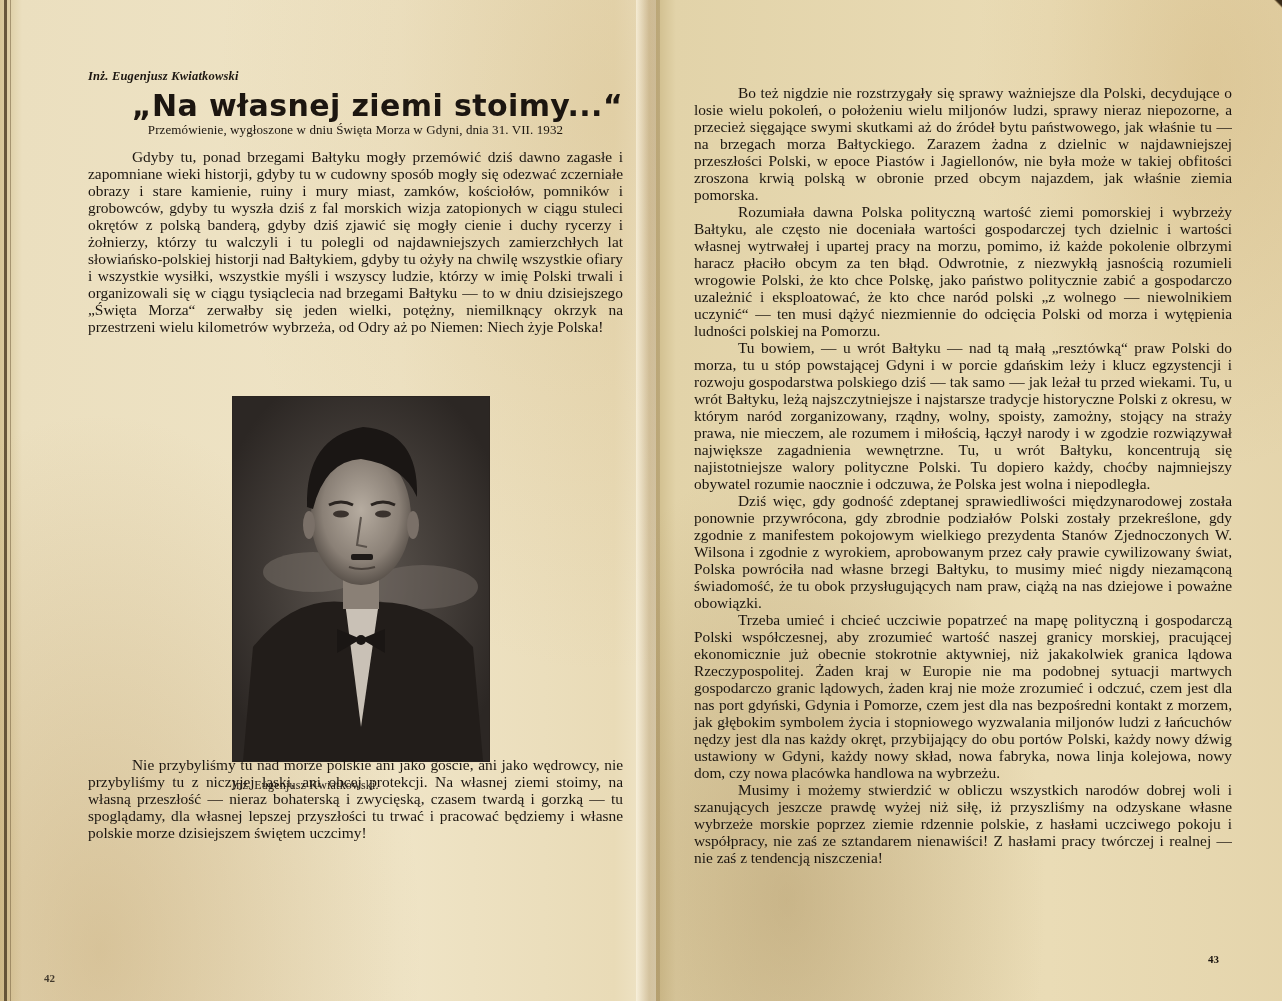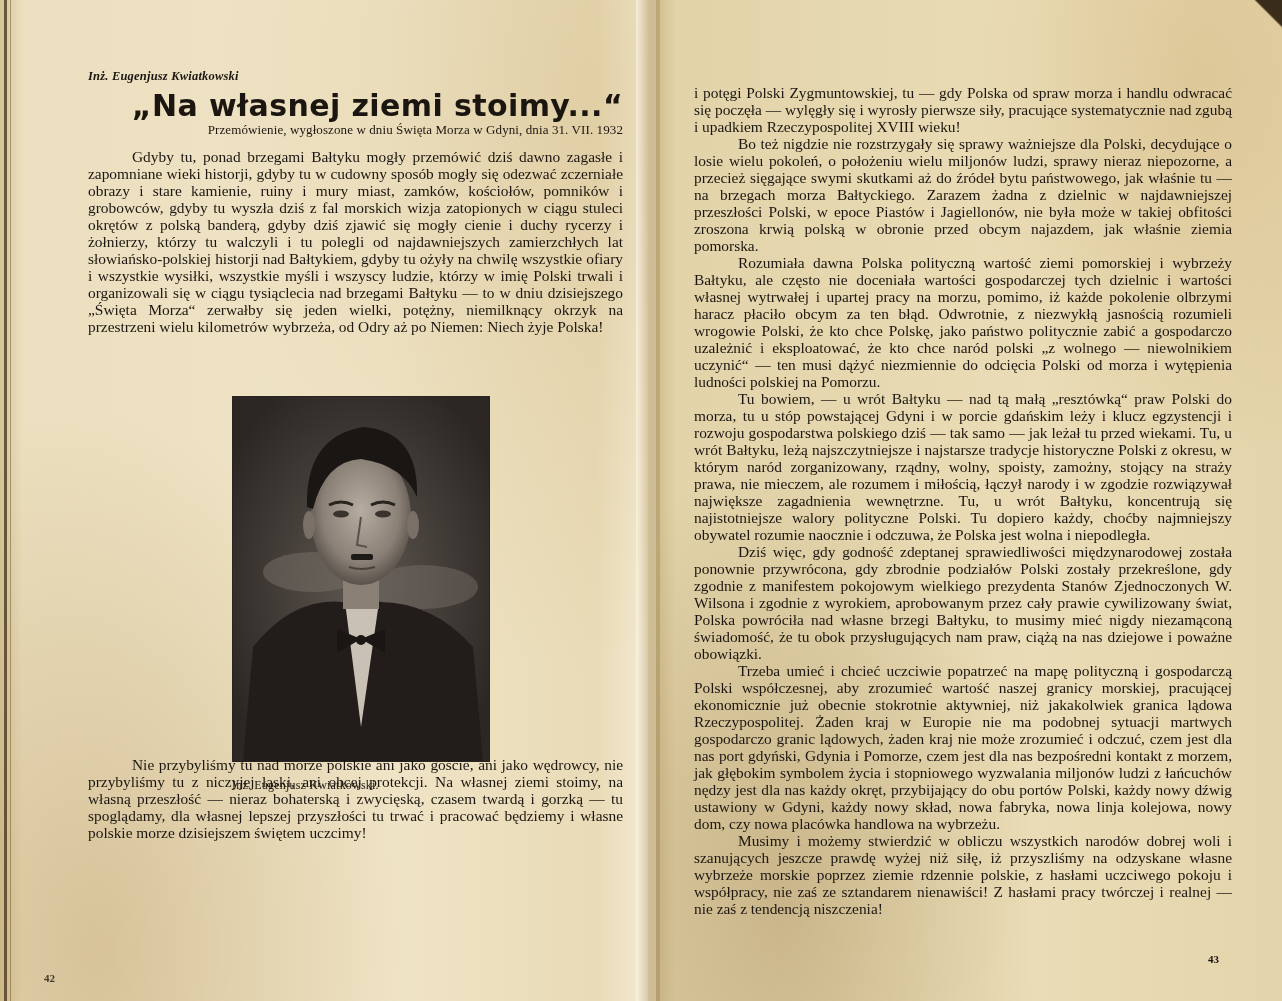--- a/index.html
+++ b/index.html
@@ -7,21 +7,21 @@
     width: 1282px; height: 1001px; overflow: hidden; position: relative;
     background: #3a2c1a;
     font-family: "Liberation Serif", "DejaVu Serif", serif;
     color: #1c1610;
   }
   .spread {
     position: absolute; left: 0; top: 0; width: 1282px; height: 1001px;
     background: #e9dcb9;
   }
   .page {
-    position: absolute; top: 0; height: 1001px; overflow: hidden;
+    position: absolute; top: 0; height: 1001px; overflow: hidden; padding-left: 20px;
   }
   .page-left {
     left: 0; width: 648px;
     background:
       radial-gradient(ellipse at 15% 95%, rgba(176,140,80,0.35), rgba(0,0,0,0) 40%),
       radial-gradient(ellipse at 90% 10%, rgba(200,170,110,0.25), rgba(0,0,0,0) 45%),
       linear-gradient(to right, #d6c596 0px, #ebdfbf 22px, #efe4c6 60%, #e9dbb7 92%, #f3ead2 100%);
   }
   .page-left::before {
     content: ""; position: absolute; left: 4px; top: 0; bottom: 0; width: 3px;
@@ -57,21 +57,21 @@
   .author-line {
     font-style: italic; font-weight: bold; font-size: 12.5px; line-height: 16px;
     letter-spacing: 0.2px; margin-bottom: 4px;
   }
   .title {
     font-family: "DejaVu Sans", "Liberation Sans", sans-serif;
     font-weight: bold; font-size: 30px; line-height: 28px; letter-spacing: 0.4px;
     margin: 8px 0 2px 0; text-align: right;
   }
   .subtitle {
-    font-size: 13px; line-height: 16px; margin-bottom: 10px; text-align: right;
+    font-size: 13px; line-height: 16px; margin-bottom: 10px; text-align: center;
     letter-spacing: 0.1px;
   }
   p.para { margin: 0; text-indent: 44px; }
   p.para.cont { text-indent: 0; }
 
   .figure {
     position: absolute; left: 232px; top: 396px; width: 256px; height: 364px;
     background:
       radial-gradient(ellipse 42% 28% at 52% 36%, #8b8076 0%, #6a6058 55%, rgba(0,0,0,0) 100%),
       radial-gradient(ellipse 50% 20% at 50% 18%, #1e1a18 0%, rgba(0,0,0,0) 100%),
@@ -159,21 +159,20 @@
 
     <div class="page-number pn-left">42</div>
   </div>
 
   <div class="page page-right">
     <div class="corner-fold"></div>
     <div class="page-number pn-right" style="left:552px;">43</div>
   </div>
 
   <div class="col col-right">
-    <p class="para cont">i potęgi Polski Zygmuntowskiej, tu — gdy Polska od spraw morza i handlu odwracać się poczęła — wylęgły się i wyrosły pierwsze siły, pracujące systematycznie nad zgubą i upadkiem Rzeczypospolitej XVIII wieku!</p>
     <p class="para">Bo też nigdzie nie rozstrzygały się sprawy ważniejsze dla Polski, decydujące o losie wielu pokoleń, o położeniu wielu miljonów ludzi, sprawy nieraz niepozorne, a przecież sięgające swymi skutkami aż do źródeł bytu państwowego, jak właśnie tu — na brzegach morza Bałtyckiego. Zarazem żadna z dzielnic w najdawniejszej przeszłości Polski, w epoce Piastów i Jagiellonów, nie była może w takiej obfitości zroszona krwią polską w obronie przed obcym najazdem, jak właśnie ziemia pomorska.</p>
     <p class="para">Rozumiała dawna Polska polityczną wartość ziemi pomorskiej i wybrzeży Bałtyku, ale często nie doceniała wartości gospodarczej tych dzielnic i wartości własnej wytrwałej i upartej pracy na morzu, pomimo, iż każde pokolenie olbrzymi haracz płaciło obcym za ten błąd. Odwrotnie, z niezwykłą jasnością rozumieli wrogowie Polski, że kto chce Polskę, jako państwo politycznie zabić a gospodarczo uzależnić i eksploatować, że kto chce naród polski „z wolnego — niewolnikiem uczynić“ — ten musi dążyć niezmiennie do odcięcia Polski od morza i wytępienia ludności polskiej na Pomorzu.</p>
     <p class="para">Tu bowiem, — u wrót Bałtyku — nad tą małą „resztówką“ praw Polski do morza, tu u stóp powstającej Gdyni i w porcie gdańskim leży i klucz egzystencji i rozwoju gospodarstwa polskiego dziś — tak samo — jak leżał tu przed wiekami. Tu, u wrót Bałtyku, leżą najszczytniejsze i najstarsze tradycje historyczne Polski z okresu, w którym naród zorganizowany, rządny, wolny, spoisty, zamożny, stojący na straży prawa, nie mieczem, ale rozumem i miłością, łączył narody i w zgodzie rozwiązywał największe zagadnienia wewnętrzne. Tu, u wrót Bałtyku, koncentrują się najistotniejsze walory polityczne Polski. Tu dopiero każdy, choćby najmniejszy obywatel rozumie naocznie i odczuwa, że Polska jest wolna i niepodległa.</p>
     <p class="para">Dziś więc, gdy godność zdeptanej sprawiedliwości międzynarodowej została ponownie przywrócona, gdy zbrodnie podziałów Polski zostały przekreślone, gdy zgodnie z manifestem pokojowym wielkiego prezydenta Stanów Zjednoczonych W. Wilsona i zgodnie z wyrokiem, aprobowanym przez cały prawie cywilizowany świat, Polska powróciła nad własne brzegi Bałtyku, to musimy mieć nigdy niezamąconą świadomość, że tu obok przysługujących nam praw, ciążą na nas dziejowe i poważne obowiązki.</p>
     <p class="para">Trzeba umieć i chcieć uczciwie popatrzeć na mapę polityczną i gospodarczą Polski współczesnej, aby zrozumieć wartość naszej granicy morskiej, pracującej ekonomicznie już obecnie stokrotnie aktywniej, niż jakakolwiek granica lądowa Rzeczypospolitej. Żaden kraj w Europie nie ma podobnej sytuacji martwych gospodarczo granic lądowych, żaden kraj nie może zrozumieć i odczuć, czem jest dla nas port gdyński, Gdynia i Pomorze, czem jest dla nas bezpośredni kontakt z morzem, jak głębokim symbolem życia i stopniowego wyzwalania miljonów ludzi z łańcuchów nędzy jest dla nas każdy okręt, przybijający do obu portów Polski, każdy nowy dźwig ustawiony w Gdyni, każdy nowy skład, nowa fabryka, nowa linja kolejowa, nowy dom, czy nowa placówka handlowa na wybrzeżu.</p>
     <p class="para">Musimy i możemy stwierdzić w obliczu wszystkich narodów dobrej woli i szanujących jeszcze prawdę wyżej niż siłę, iż przyszliśmy na odzyskane własne wybrzeże morskie poprzez ziemie rdzennie polskie, z hasłami uczciwego pokoju i współpracy, nie zaś ze sztandarem nienawiści! Z hasłami pracy twórczej i realnej — nie zaś z tendencją niszczenia!</p>
   </div>
 
   <div class="gutter"></div>
 </div>

